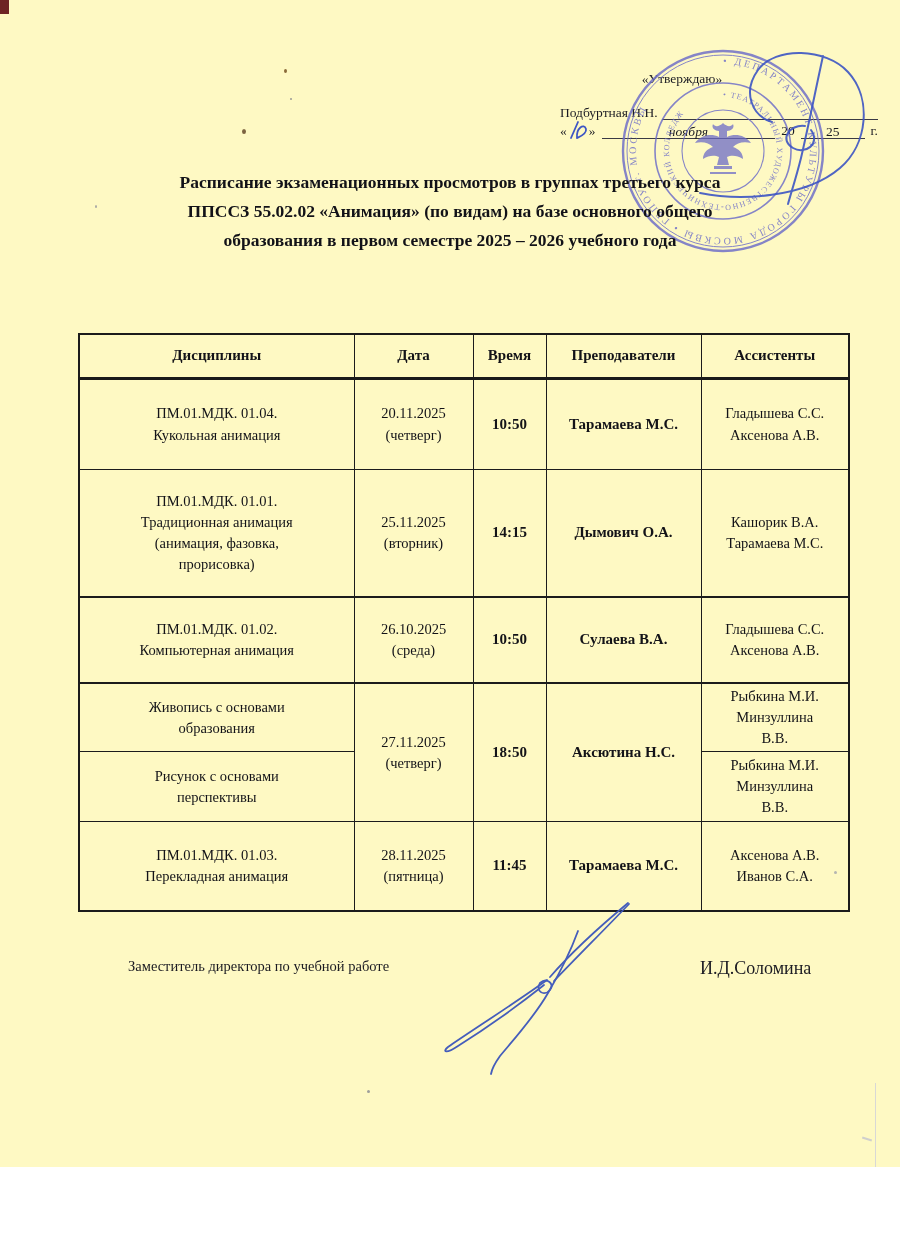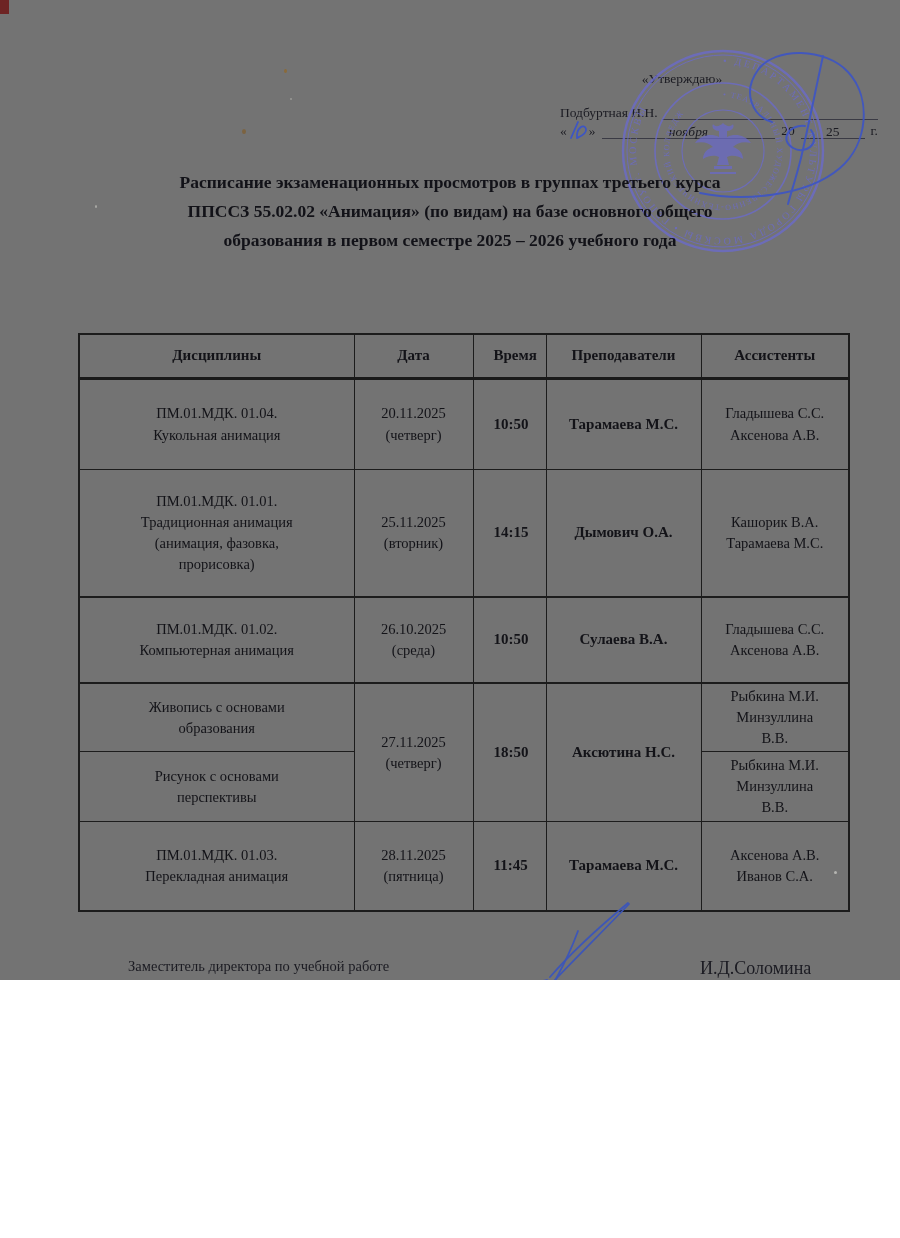--- a/index.html
+++ b/index.html
@@ -1,18 +1,18 @@
 <!DOCTYPE html>
 <html lang="ru"><head>
 <meta charset="utf-8">
 <style>
   html,body{margin:0;padding:0;}
   .page{
-    position:relative; width:900px; height:980px;
-    background:#737373; overflow:hidden;
+    position:relative; width:900px; height:1167px;
+    background:#fef9c3; overflow:hidden;
     font-family:"Liberation Serif","DejaVu Serif",serif;
     color:#141414;
   }
   
   .corner-mark{position:absolute;left:0;top:0;width:9px;height:14px;background:#6e2424;}
   .speck{position:absolute;border-radius:50%;}
   .scan-line{position:absolute;left:875px;top:1083px;width:1px;height:155px;background:#d8d8d6;}
   .scan-tick{position:absolute;left:862px;top:1138px;width:10px;height:2px;background:#cfcfcd;transform:rotate(18deg);}
 
   
@@ -48,21 +48,21 @@
 
   
   table.sched{
     position:absolute;left:78px;top:333px;width:770px;
     border-collapse:collapse;table-layout:fixed;
     font-size:14.5px;color:#131318;
   }
   table.sched td,table.sched th{
     border:1.4px solid #1c1c1c;
     text-align:center;vertical-align:middle;
-    padding:2px 20px;white-space:pre-line;line-height:1.45;
+    padding:2px 14px;white-space:pre-line;line-height:1.45;
   }
   table.sched{border:2px solid #1c1c1c;}
   table.sched th{font-size:15px;height:38px;border-bottom:3px solid #1a1a1a;}
   tr.r1 td{height:85px;}
   tr.r2 td{height:122px;border-bottom-width:2.4px;}
   tr.r3 td{height:80px;border-bottom-width:2.4px;}
   tr.r4a td{height:60px;}
   tr.r4b td{height:65px;}
   tr.r5 td{height:84px;}
   td.b{font-weight:normal;}

